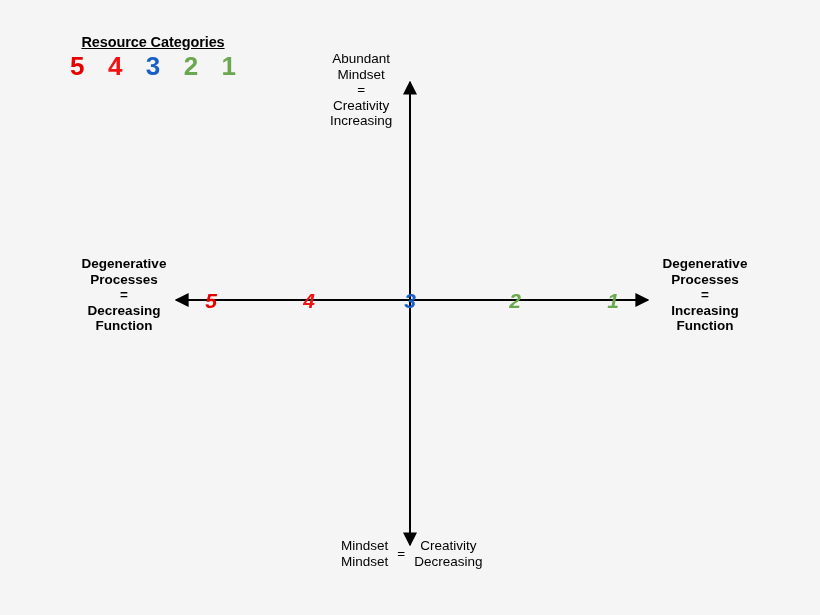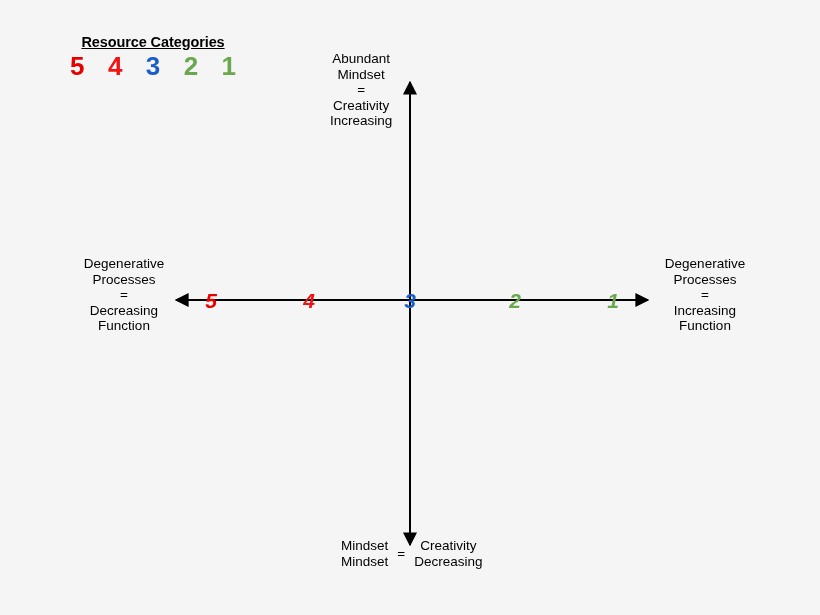--- a/index.html
+++ b/index.html
@@ -56,20 +56,21 @@
   }
 
   
   .axis-label {
     position: absolute;
     font-size: 13.5px;
     color: #000000;
     line-height: 15.5px;
     text-align: center;
     white-space: nowrap;
+    font-weight: bold;
   }
   .lbl-left   { left: 60px;  top: 256px; width: 128px; }
   .lbl-right  { left: 640px; top: 256px; width: 130px; }
 
   .vert-group {
     position: absolute;
     display: flex;
     align-items: center;
     font-size: 13.5px;
     color: #000000;

